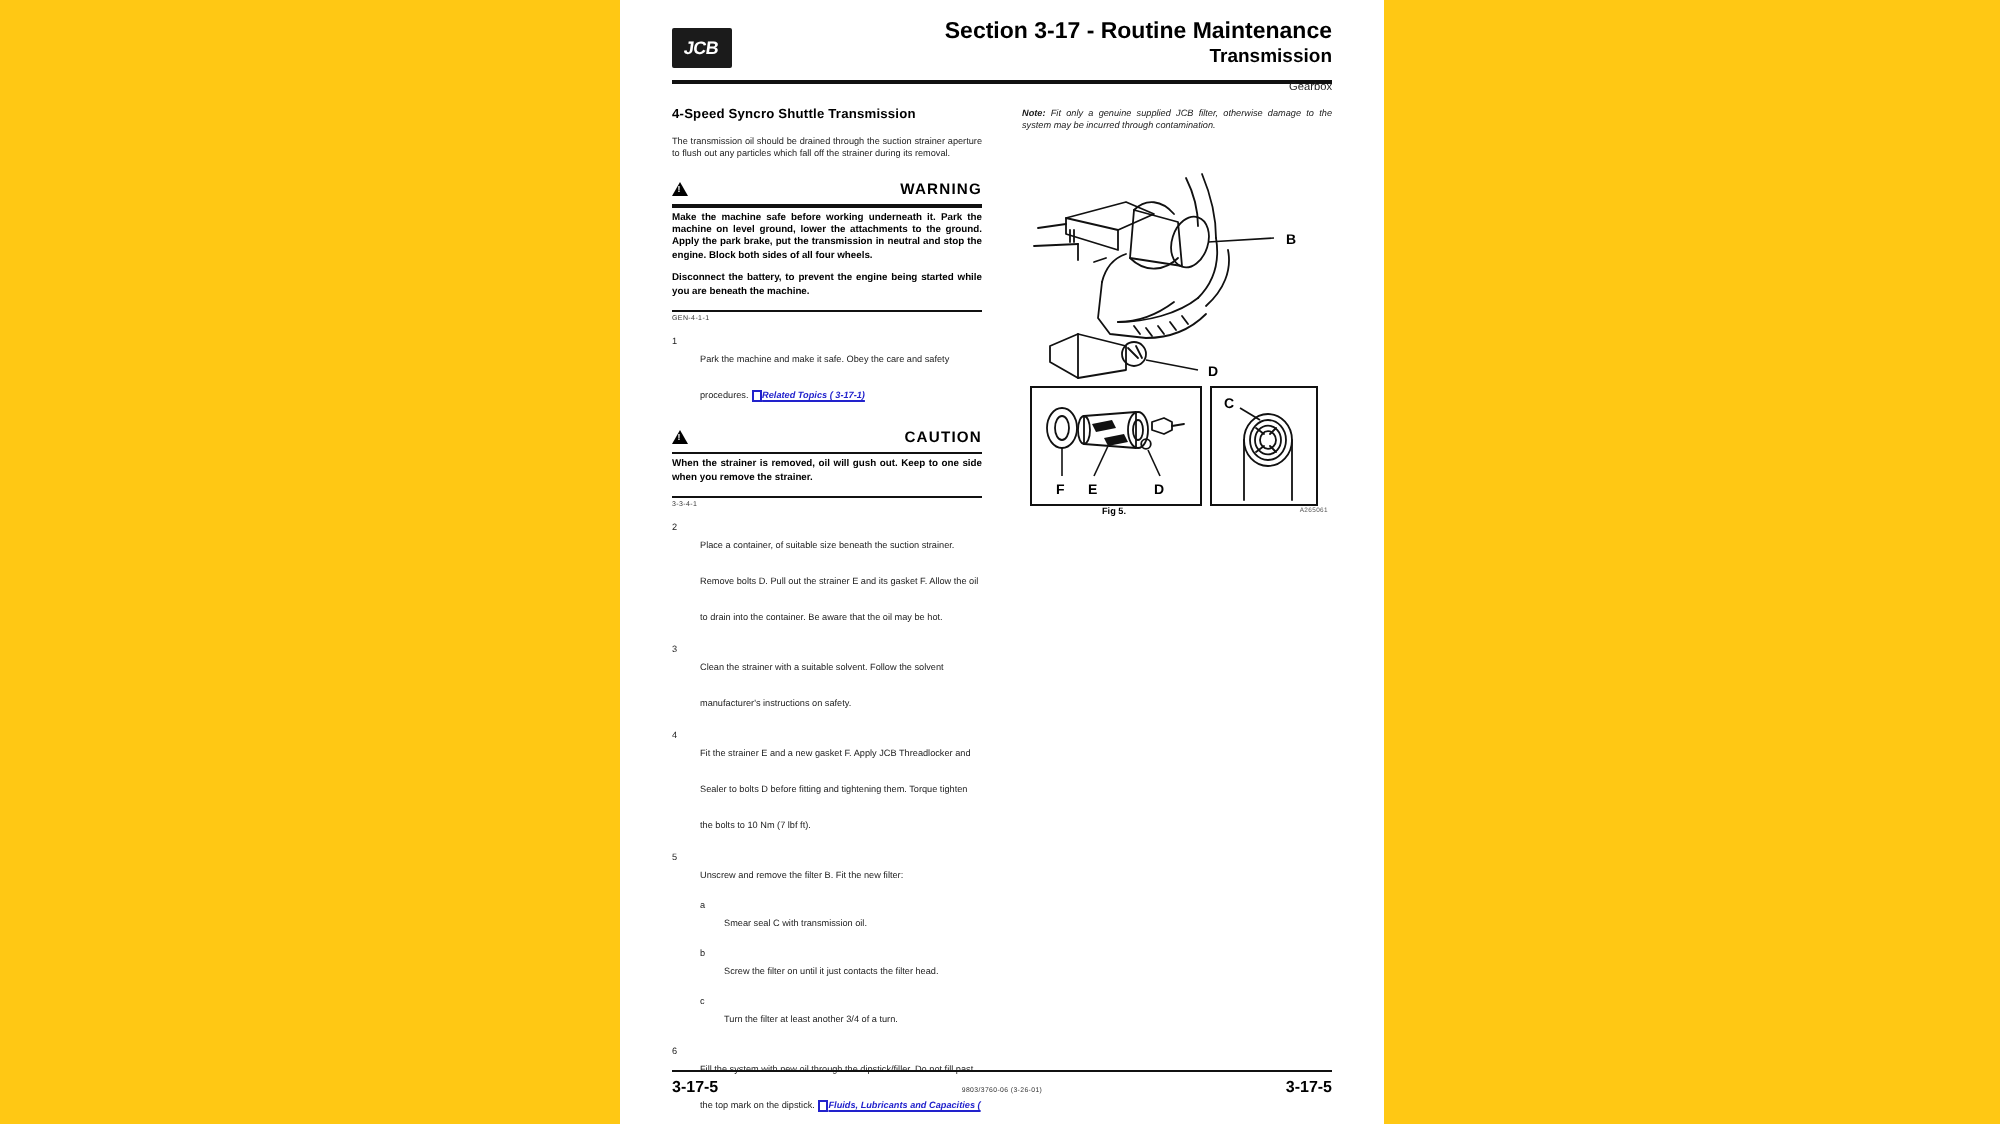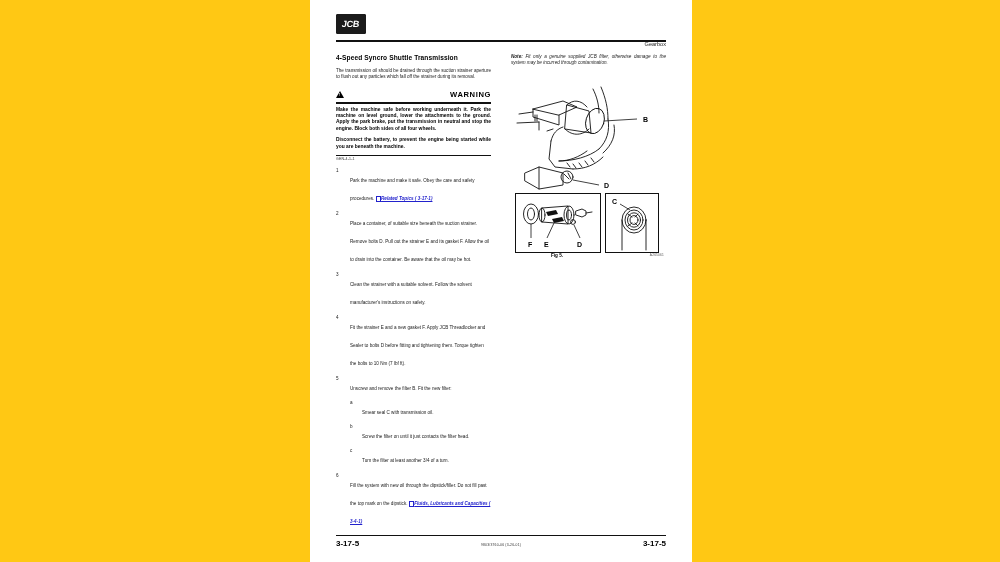--- a/index.html
+++ b/index.html
@@ -99,20 +99,24 @@
 </style>
 </head>
 <body>
 
 <div class="page">
   <div class="page-inner">
 
     <div class="hdr">
       <div class="jcb-logo">
         <span>JCB</span>
+      </div>
+      <div class="hdr-title">
+        <div class="l1">Section 3-17 - Routine Maintenance</div>
+        <div class="l2">Transmission</div>
       </div>
       <div class="hdr-rule"></div>
       <div class="hdr-sub">Gearbox</div>
     </div>
 
     <div class="cols">
 
       <div class="col col-l">
 
         <div class="h-sec">4-Speed Syncro Shuttle Transmission</div>
@@ -130,20 +134,30 @@
           <div class="alert-code">GEN-4-1-1</div>
         </div>
 
         <div class="step">
           <span class="num">1</span>
           <span class="txt"><span>Park the machine and make it safe. Obey the care and safety procedures.</span>
             <span class="bk"></span><span class="xref">Related Topics ( 3-17-1)</span>
           </span>
         </div>
 
+        <div class="alert">
+          <div class="alert-head">
+            <div class="tri"></div>
+            <div class="alert-word">CAUTION</div>
+          </div>
+          <div class="alert-rule"></div>
+          <div class="alert-body">When the strainer is removed, oil will gush out. Keep to one side when you remove the strainer.</div>
+          <div class="alert-rule-b"></div>
+          <div class="alert-code">3-3-4-1</div>
+        </div>
 
         <div class="step">
           <span class="num">2</span>
           <span class="txt">Place a container, of suitable size beneath the suction strainer. Remove bolts D. Pull out the strainer E and its gasket F. Allow the oil to drain into the container. Be aware that the oil may be hot.</span>
         </div>
 
         <div class="step">
           <span class="num">3</span>
           <span class="txt">Clean the strainer with a suitable solvent. Follow the solvent manufacturer's instructions on safety.</span>
         </div>

